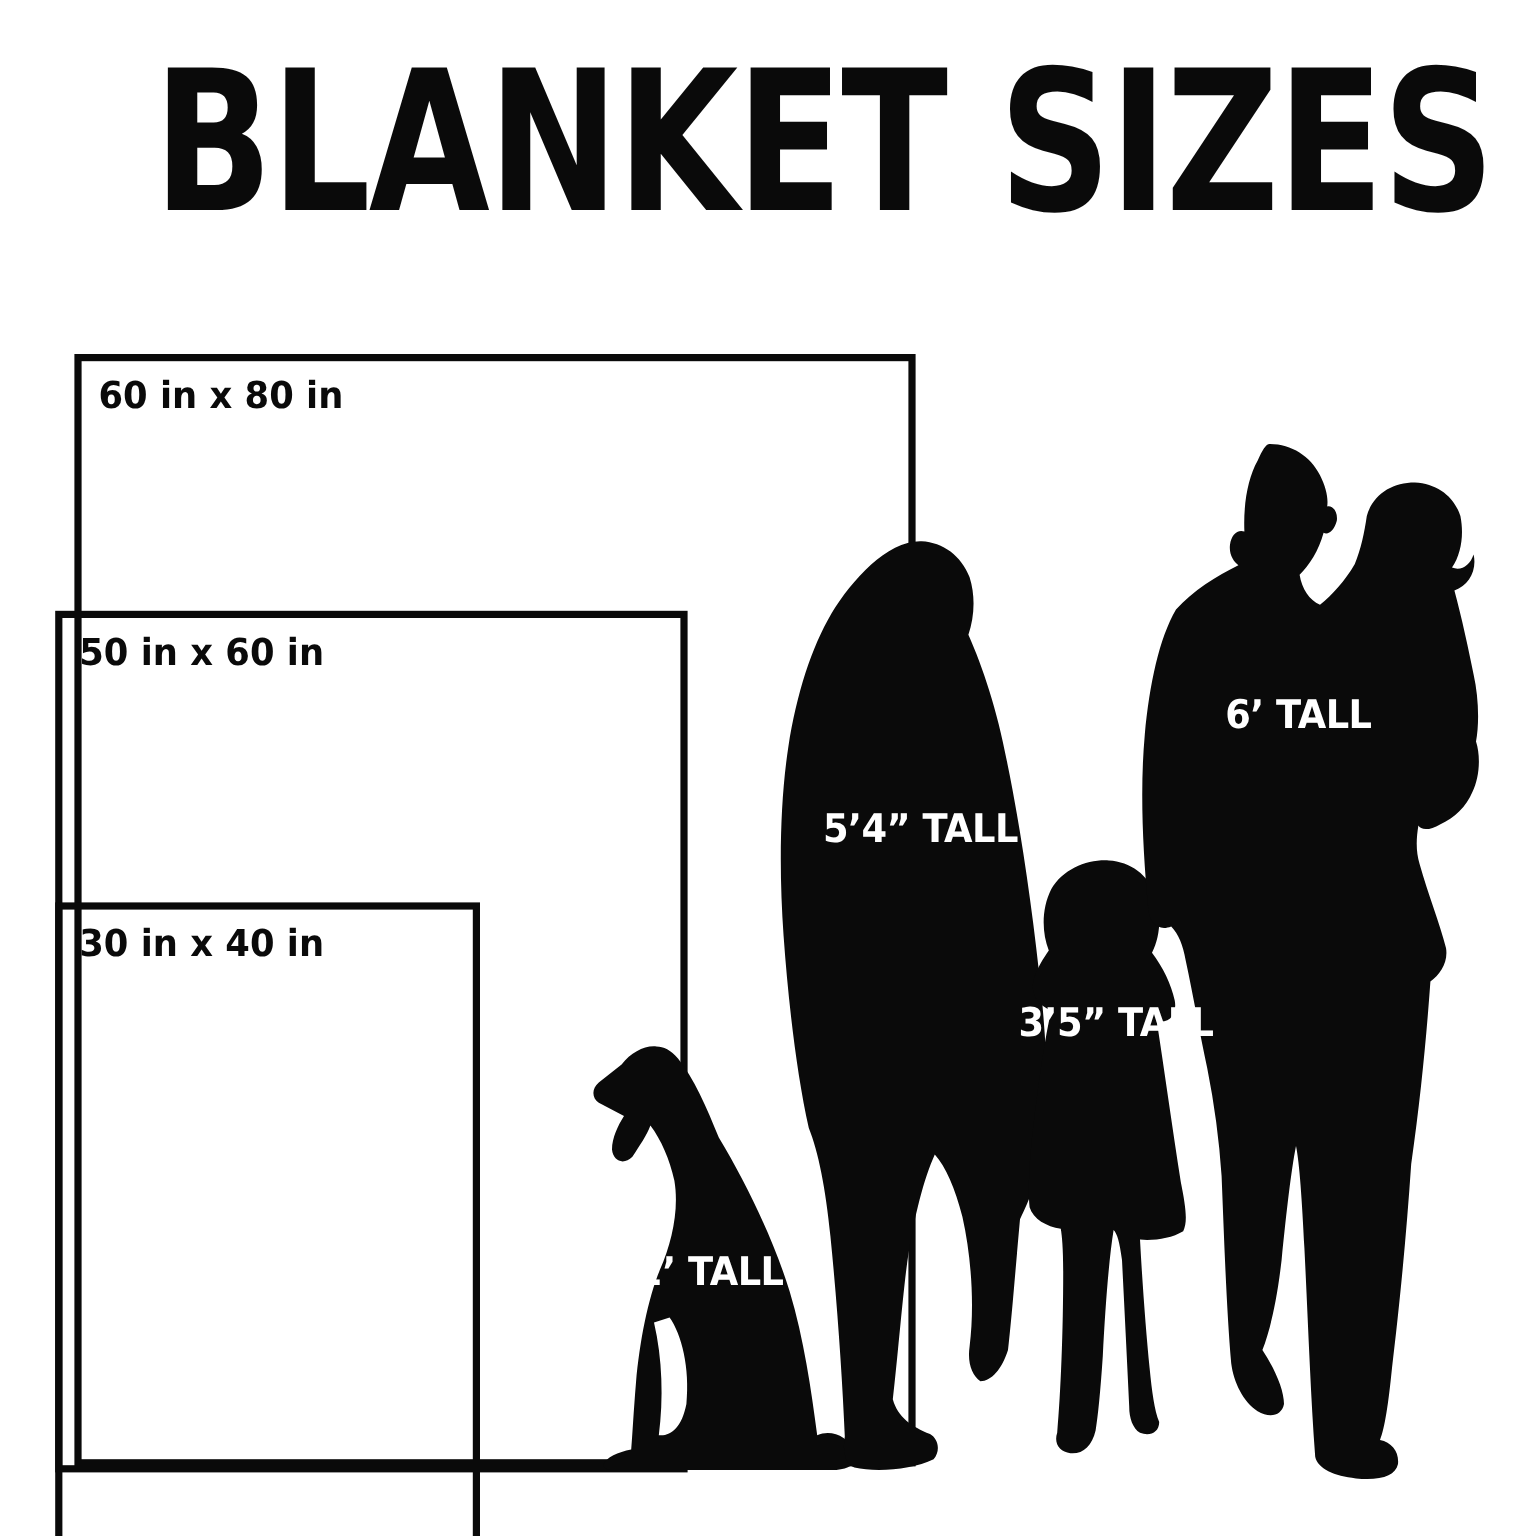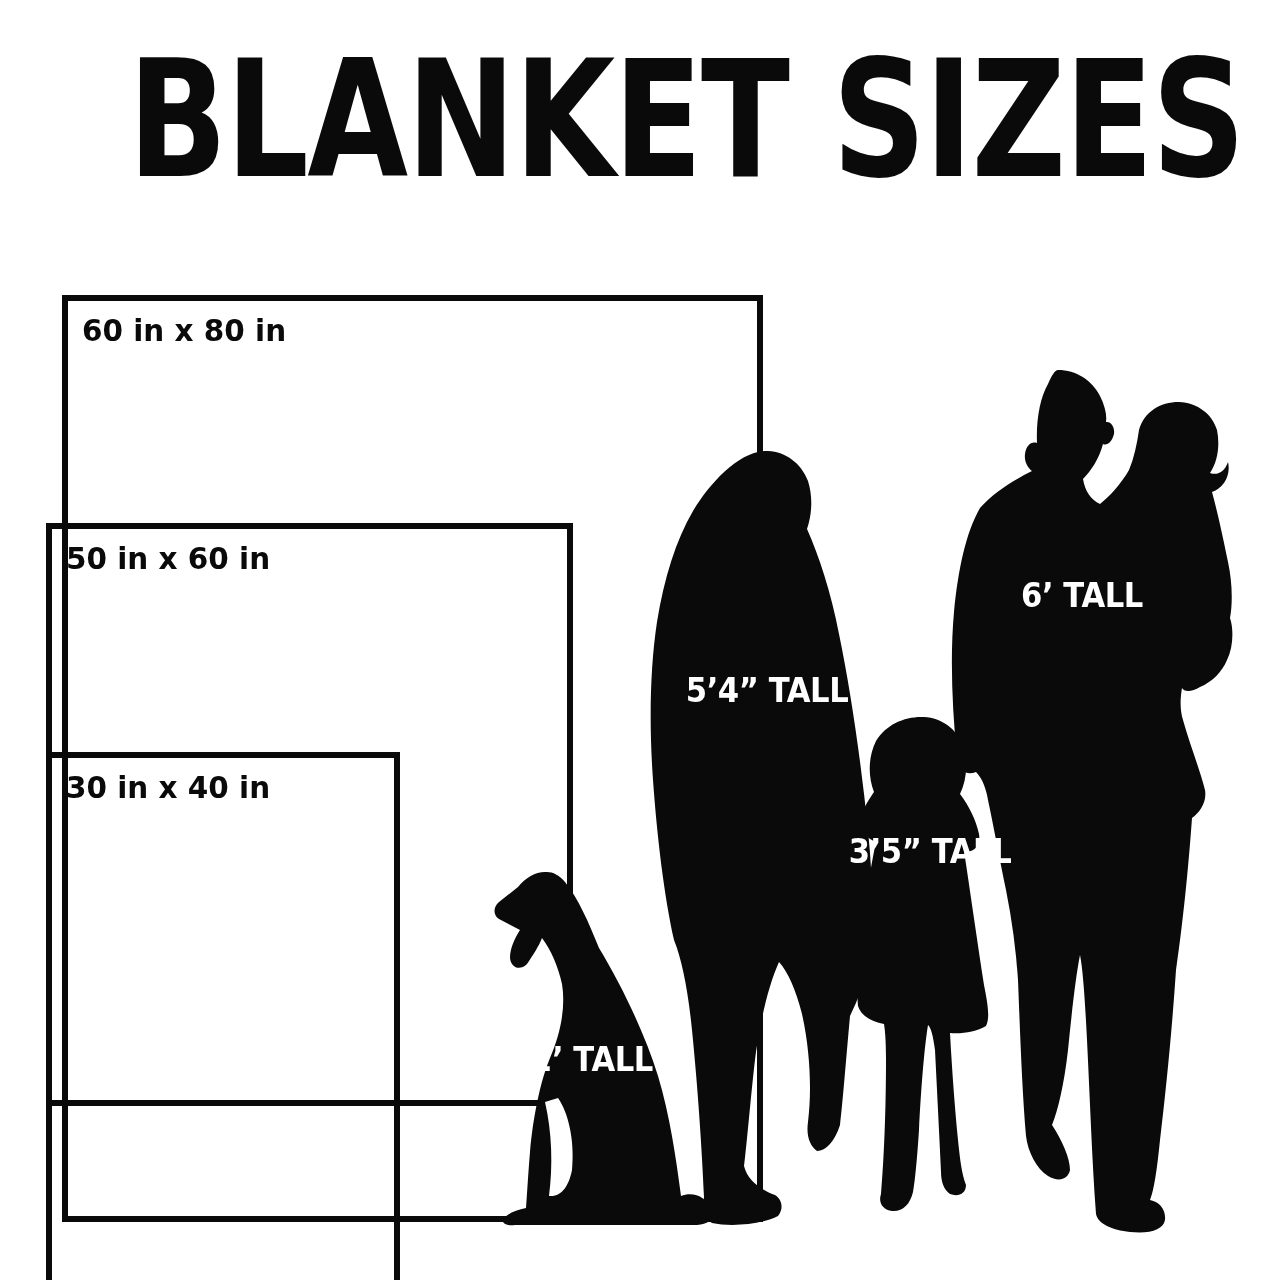--- a/index.html
+++ b/index.html
@@ -11,21 +11,21 @@
     position:absolute;left:0;top:38px;width:1280px;text-align:center;
     font-size:163px;font-weight:700;color:#0a0a0a;line-height:1;
     white-space:nowrap;letter-spacing:-2px;
     transform:scaleX(0.80);transform-origin:640px 0;
   }
   .blanket-rect{
     position:absolute;border:6px solid #0a0a0a;background:transparent;
     box-sizing:border-box;
   }
   .rect-60{left:62px;top:295px;width:701px;height:927px;}
-  .rect-50{left:46px;top:523px;width:527px;height:583px;}
+  .rect-50{left:46px;top:509px;width:527px;height:718px;}
   .rect-30{left:46px;top:752px;width:354px;height:586px;}
   .rect-label{
     display:inline-block;margin:11px 0 0 14px;font-size:31px;font-weight:700;
     color:#0a0a0a;white-space:nowrap;transform:scaleX(0.95);transform-origin:left top;
   }
   .figures-svg{position:absolute;left:0;top:0;width:1280px;height:1280px;}
   .figure-label{
     position:absolute;color:#ffffff;font-size:33px;font-weight:700;
     white-space:nowrap;line-height:1;letter-spacing:-0.5px;
     transform:translateX(-50%) scaleX(0.93);transform-origin:center top;

